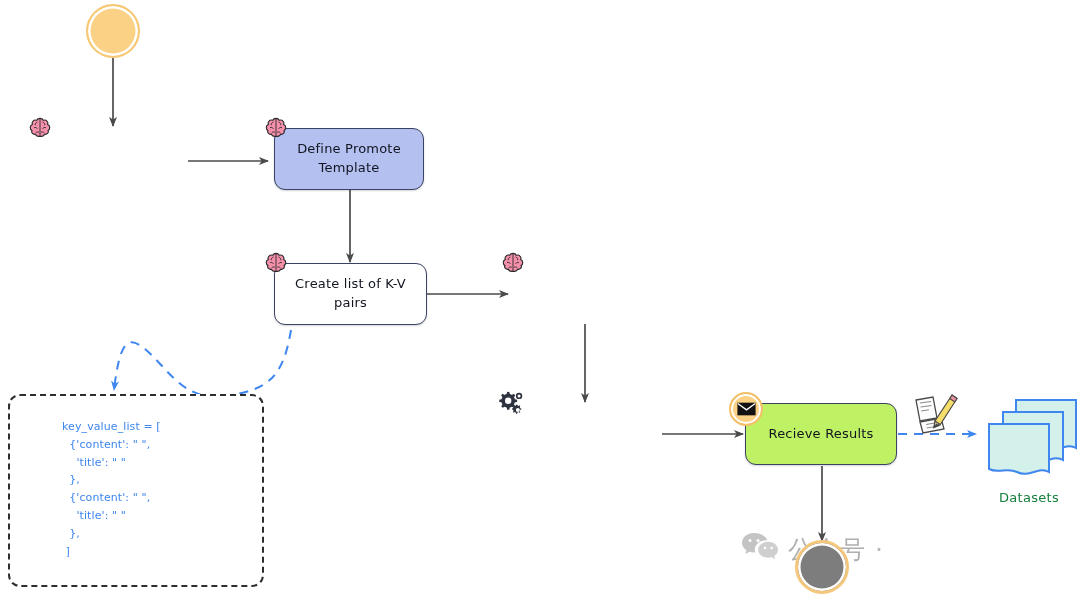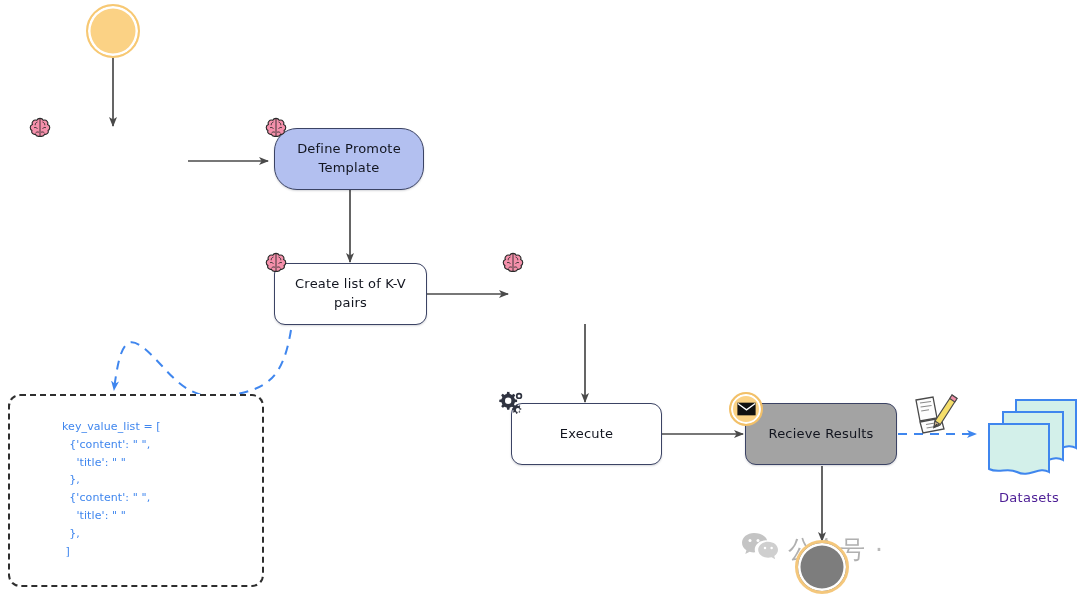--- a/index.html
+++ b/index.html
@@ -37,21 +37,21 @@
     font-size: 13px;
     color: #12151f;
     line-height: 1.45;
     letter-spacing: .2px;
     box-shadow: 0 1px 2px rgba(20,25,50,.18);
     z-index: 4;
   }
   .node .lbl { padding: 0 8px; display: block; }
   .fill-blue  { background: #b3c0f0; }
   .fill-white { background: #ffffff; }
-  .fill-mint  { background: #a3a3a3; }
+  .fill-mint  { background: #bef264; }
 
   
   .term {
     position: absolute;
     border-radius: 50%;
     box-sizing: border-box;
     z-index: 5;
   }
   .term-start {
     background: #fbd285;
@@ -106,21 +106,21 @@
 
   
   .datasets {
     position: absolute;
     z-index: 4;
   }
   .ds-label {
     position: absolute;
     font-family: "DejaVu Sans", sans-serif;
     font-size: 13px;
-    color: #4c1d95;
+    color: #15803d;
     letter-spacing: .3px;
     z-index: 5;
   }
 
   
   .watermark {
     position: absolute;
     display: flex;
     align-items: center;
     gap: 9px;
@@ -174,21 +174,21 @@
 
   <div class="term term-end" style="left:795px; top:540px; width:54px; height:54px;"></div>
 
   <div class="badge" style="left:27px; top:116px; width:26px; height:26px;">
     <svg width="26" height="26" viewBox="0 0 32 32">
       <path d="M16 3c-2 0-3.4 1-4 2.3C10.6 4.8 8.6 5 7.4 6.3 6 7.7 6.1 9.4 6.6 10.4 5 11 4 12.4 4 14.2c0 1.6.8 2.9 2 3.6-.5 1.2-.3 2.7.7 3.7 1 1 2.4 1.3 3.6 1 .5 1.4 1.9 2.5 3.7 2.5h4c1.8 0 3.2-1.1 3.7-2.5 1.2.3 2.6 0 3.6-1 1-1 1.2-2.5.7-3.7 1.2-.7 2-2 2-3.6 0-1.8-1-3.2-2.6-3.8.5-1 .6-2.7-.8-4.1C23.4 5 21.4 4.8 20 5.3 19.4 4 18 3 16 3z" fill="#f590ab" stroke="#2a2a2a" stroke-width="1.4"></path>
       <path d="M16 4.2v20.5M12.4 7.5c-1.6.6-2.4 2-2.3 3.4M19.6 7.5c1.6.6 2.4 2 2.3 3.4M9.2 14.2c1.3-.4 2.6 0 3.3 1M22.8 14.2c-1.3-.4-2.6 0-3.3 1M11 20.4c1-.9 2.2-1 3.2-.6M21 20.4c-1-.9-2.2-1-3.2-.6" fill="none" stroke="#2a2a2a" stroke-width="1.1" stroke-linecap="round"></path>
     </svg>
   </div>
 
-  <div class="node fill-blue" style="left:274px; top:128px; width:150px; height:62px;border-radius:23px;">
+  <div class="node fill-blue" style="left:274px; top:128px; width:150px; height:62px;">
     <span class="lbl">Define Promote Template</span>
   </div>
   <div class="badge" style="left:263px; top:116px; width:26px; height:26px;">
     <svg width="26" height="26" viewBox="0 0 32 32">
       <path d="M16 3c-2 0-3.4 1-4 2.3C10.6 4.8 8.6 5 7.4 6.3 6 7.7 6.1 9.4 6.6 10.4 5 11 4 12.4 4 14.2c0 1.6.8 2.9 2 3.6-.5 1.2-.3 2.7.7 3.7 1 1 2.4 1.3 3.6 1 .5 1.4 1.9 2.5 3.7 2.5h4c1.8 0 3.2-1.1 3.7-2.5 1.2.3 2.6 0 3.6-1 1-1 1.2-2.5.7-3.7 1.2-.7 2-2 2-3.6 0-1.8-1-3.2-2.6-3.8.5-1 .6-2.7-.8-4.1C23.4 5 21.4 4.8 20 5.3 19.4 4 18 3 16 3z" fill="#f590ab" stroke="#2a2a2a" stroke-width="1.4"></path>
       <path d="M16 4.2v20.5M12.4 7.5c-1.6.6-2.4 2-2.3 3.4M19.6 7.5c1.6.6 2.4 2 2.3 3.4M9.2 14.2c1.3-.4 2.6 0 3.3 1M22.8 14.2c-1.3-.4-2.6 0-3.3 1M11 20.4c1-.9 2.2-1 3.2-.6M21 20.4c-1-.9-2.2-1-3.2-.6" fill="none" stroke="#2a2a2a" stroke-width="1.1" stroke-linecap="round"></path>
     </svg>
   </div>
 
   <div class="node fill-white" style="left:274px; top:263px; width:153px; height:62px;justify-content:flex-end;">
@@ -201,23 +201,20 @@
     </svg>
   </div>
 
   <div class="badge" style="left:500px; top:251px; width:26px; height:26px;">
     <svg width="26" height="26" viewBox="0 0 32 32">
       <path d="M16 3c-2 0-3.4 1-4 2.3C10.6 4.8 8.6 5 7.4 6.3 6 7.7 6.1 9.4 6.6 10.4 5 11 4 12.4 4 14.2c0 1.6.8 2.9 2 3.6-.5 1.2-.3 2.7.7 3.7 1 1 2.4 1.3 3.6 1 .5 1.4 1.9 2.5 3.7 2.5h4c1.8 0 3.2-1.1 3.7-2.5 1.2.3 2.6 0 3.6-1 1-1 1.2-2.5.7-3.7 1.2-.7 2-2 2-3.6 0-1.8-1-3.2-2.6-3.8.5-1 .6-2.7-.8-4.1C23.4 5 21.4 4.8 20 5.3 19.4 4 18 3 16 3z" fill="#f590ab" stroke="#2a2a2a" stroke-width="1.4"></path>
       <path d="M16 4.2v20.5M12.4 7.5c-1.6.6-2.4 2-2.3 3.4M19.6 7.5c1.6.6 2.4 2 2.3 3.4M9.2 14.2c1.3-.4 2.6 0 3.3 1M22.8 14.2c-1.3-.4-2.6 0-3.3 1M11 20.4c1-.9 2.2-1 3.2-.6M21 20.4c-1-.9-2.2-1-3.2-.6" fill="none" stroke="#2a2a2a" stroke-width="1.1" stroke-linecap="round"></path>
     </svg>
   </div>
 
-  <div class="node fill-white" style="left:511px; top:403px; width:151px; height:62px;">
-    <span class="lbl">Execute</span>
-  </div>
   <div class="badge" style="left:496px; top:388px; width:30px; height:30px;">
     <svg width="30" height="30" viewBox="0 0 32 32">
       <path d="M13 4.2l1.2-.1.5 2.3c.8.15 1.6.5 2.2 1l2-1.25 1.6 1.6L19.2 9.8c.45.65.8 1.4.95 2.2l2.35.5v2.3l-2.35.5c-.15.8-.5 1.55-.95 2.2l1.3 2.05-1.6 1.6-2-1.25c-.65.45-1.4.8-2.2.95l-.5 2.35h-2.3l-.5-2.35c-.8-.15-1.55-.5-2.2-.95l-2.05 1.25-1.6-1.6 1.25-2.05c-.45-.65-.8-1.4-.95-2.2l-2.35-.5v-2.3l2.35-.5c.15-.8.5-1.55.95-2.2L5.5 7.75 7.1 6.15l2.05 1.25c.65-.45 1.4-.8 2.2-.95L11.85 4.1z" fill="#2f3340"></path>
       <circle cx="13" cy="13.6" r="3.4" fill="#ffffff"></circle>
       <path d="M22.6 18.4l.9-.08.35 1.55c.55.1 1.05.33 1.5.67l1.35-.85 1.08 1.08-.85 1.35c.3.45.53.95.63 1.5l1.55.35v1.55l-1.55.35c-.1.55-.33 1.05-.63 1.5l.85 1.35-1.08 1.08-1.35-.85c-.45.3-.95.53-1.5.63l-.35 1.55h-1.55l-.35-1.55c-.55-.1-1.05-.33-1.5-.63l-1.35.85-1.08-1.08.85-1.35c-.3-.45-.53-.95-.63-1.5l-1.55-.35v-1.55l1.55-.35c.1-.55.33-1.05.63-1.5l-.85-1.35 1.08-1.08 1.35.85c.45-.34.95-.57 1.5-.67z" fill="#2f3340" transform="scale(0.78) translate(5.5,4)"></path>
       <circle cx="23.3" cy="23.4" r="2.1" fill="#ffffff"></circle>
       <circle cx="24.6" cy="8.4" r="2.5" fill="none" stroke="#2f3340" stroke-width="1.8"></circle>
     </svg>
   </div>
 

